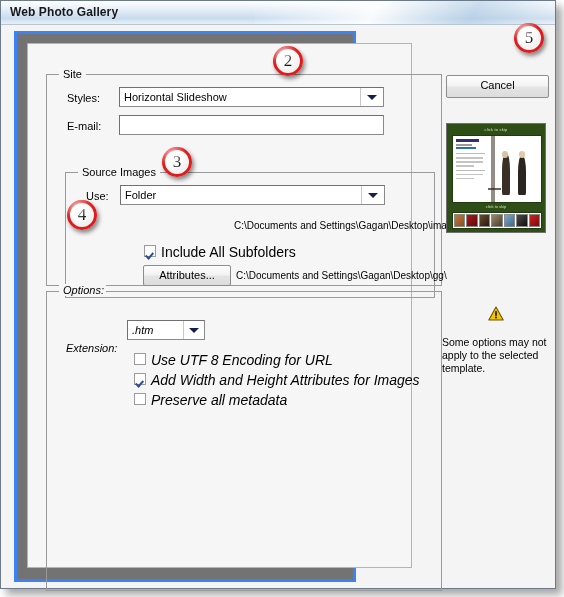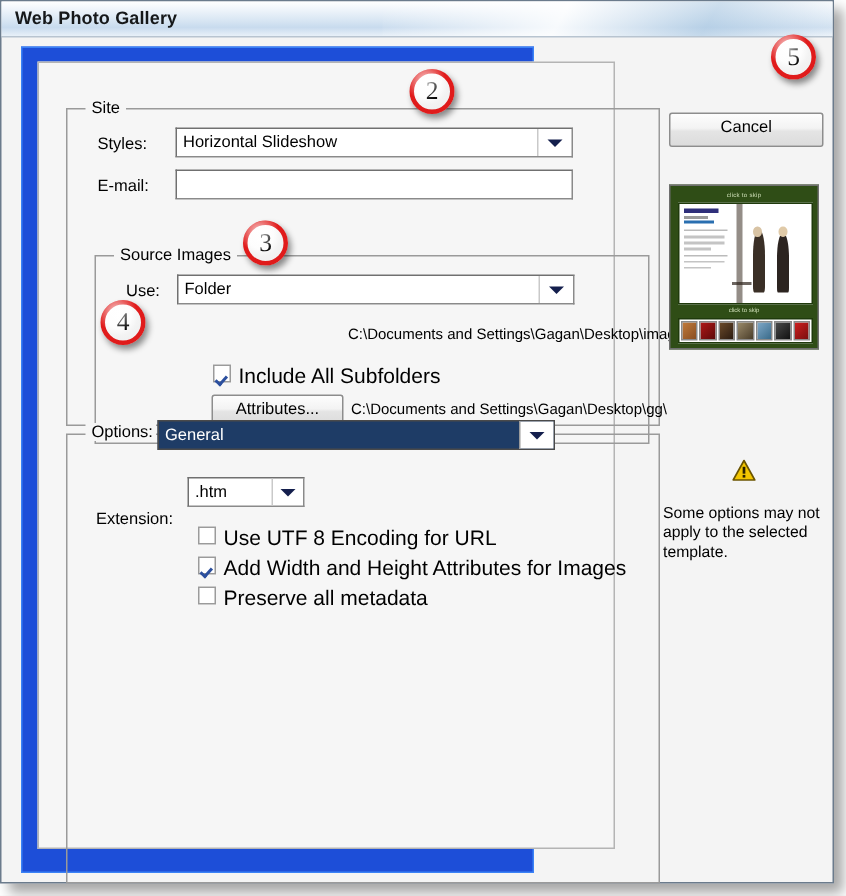--- a/index.html
+++ b/index.html
@@ -35,22 +35,22 @@
     font-size:12px;font-weight:bold;color:#16181a;
     letter-spacing:.1px;
   }
   #client{
     position:absolute;left:1px;top:25px;right:1px;bottom:1px;
     background:#f4f4f4;
   }
   
   #panel-outer{
     position:absolute;left:12px;top:5px;width:342px;height:551px;
-    border:1px solid #3b82f6;
-    background:#1d4ed8;
+    border:3px solid #3b82f6;
+    background:#737373;
     box-sizing:border-box;
   }
   #panel-inner{
     position:absolute;left:10px;top:9px;width:385px;height:525px;
     border:1px solid #b4b4b4;
     background:#f6f6f6;
     box-sizing:border-box;
   }
   
   .group{
@@ -62,21 +62,21 @@
   .group-label{
     position:absolute;
     top:-7px;left:12px;
     background:#f6f6f6;
     padding:0 4px;
     font-size:11px;color:#000;
     white-space:nowrap;
   }
   #grp-site{left:18px;top:30px;width:396px;height:212px;}
   #grp-source{left:18px;top:73px;width:370px;height:126px;margin-top:24px;}
-  #grp-options{left:18px;top:247px;width:396px;height:300px;}
+  #grp-options{left:18px;top:247px;width:396px;height:300px;font-style:italic;}
   
   .lbl{position:absolute;font-size:11px;color:#000;white-space:nowrap;}
   .pathtxt{position:absolute;font-size:10px;color:#000;white-space:nowrap;}
   
   .combo{
     position:absolute;
     background:#ffffff;
     border:1px solid #8a8a8a;
     border-top-color:#707070;
     border-left-color:#707070;
@@ -302,26 +302,20 @@
             </div>
 
             <div class="btn" style="left:77px;top:92px;width:88px;">Attributes...</div>
             <div class="pathtxt" style="left:170px;top:97px;">C:\Documents and Settings\Gagan\Desktop\gg\</div>
           </div>
         </div>
 
         <div class="group" id="grp-options">
           <div class="group-label" style="left:12px;top:-8px;padding-right:2px;">Options:</div>
 
-          <div class="combo selected" style="left:60px;top:-10px;width:265px;">
-            <span class="val">General</span>
-            <span class="arrowbox">
-              <span class="arrow"></span>
-            </span>
-          </div>
 
           <div class="lbl" style="left:19px;top:50px;">Extension:</div>
           <div class="combo" style="left:80px;top:28px;width:78px;">
             <span class="val">.htm</span>
             <span class="arrowbox" style="width:20px;">
               <span class="arrow"></span>
             </span>
           </div>
 
           <div class="cbrow" style="left:87px;top:60px;">

